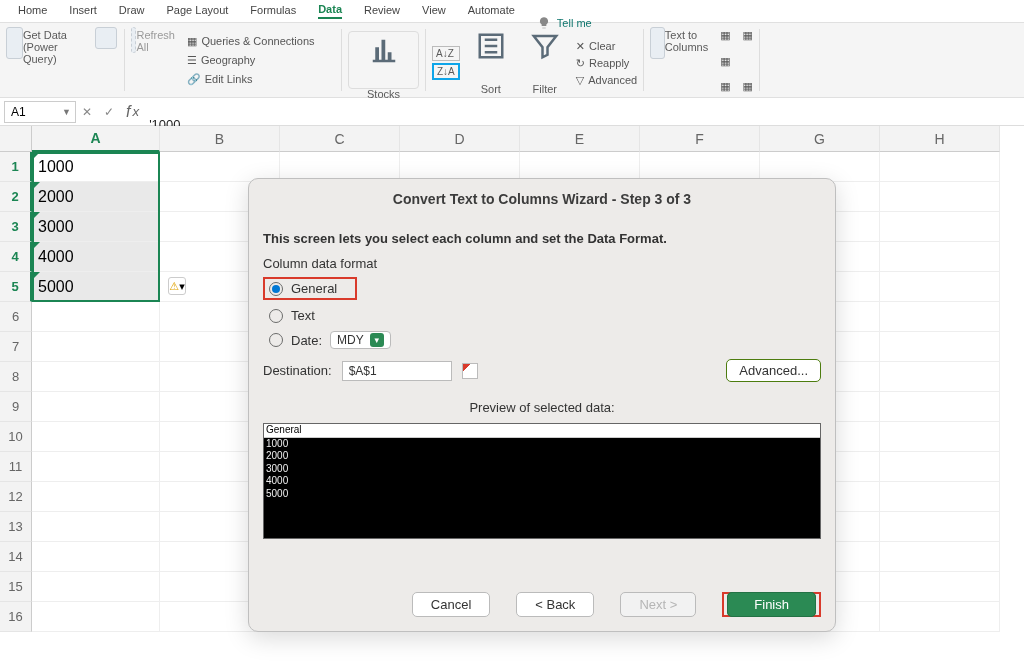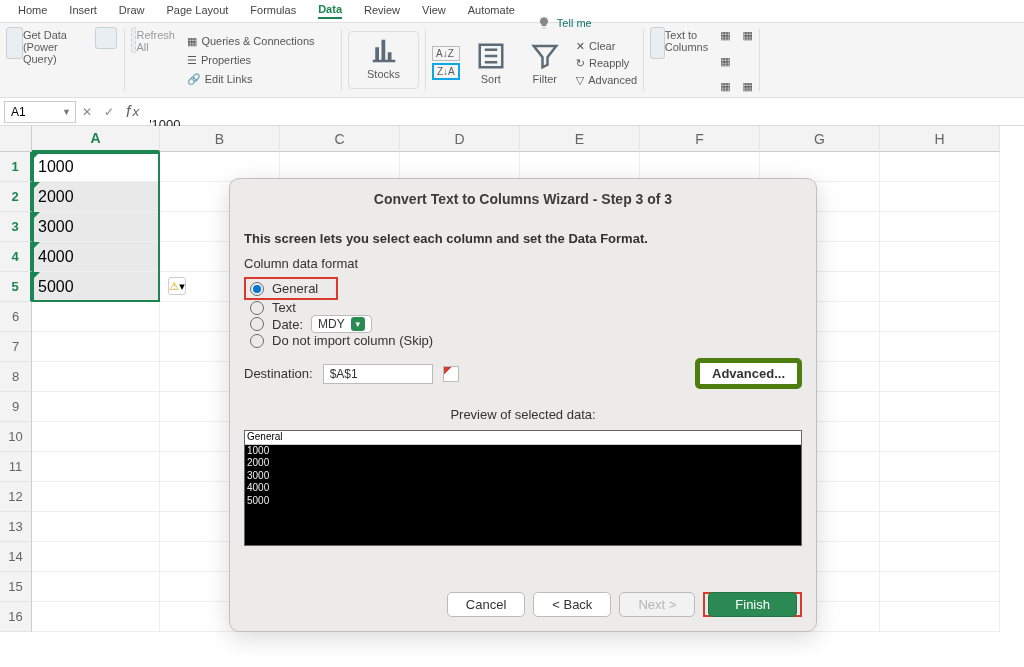--- a/index.html
+++ b/index.html
@@ -15,21 +15,21 @@
   
   .ribbon { height: 76px; background: #f5f5f5; border-top: 1px solid #e0e0e0; border-bottom: 1px solid #e0e0e0;
             display: flex; align-items: stretch; font-size: 11px; color: #5a5a5a; }
   .rg { display: flex; flex-direction: row; justify-content: space-between; padding: 4px 6px; position: relative; }
   .sep { width: 1px; background: #ddd; margin: 6px 0; }
   .rg .lbl { font-size: 11px; text-align: left; line-height: 1.1; padding-top: 2px; }
   .iconbox { width: 32px; height: 32px; background: #e9eef3; border: 1px solid #c8cfd6; border-radius: 3px; margin: 0 auto; }
   .mini { font-size: 11px; color: #555; display: flex; align-items: center; gap: 4px; white-space: nowrap; }
   .col { display: flex; flex-direction: column; gap: 3px; }
   .rowc { display: flex; align-items: center; gap: 6px; }
-  .big { display: flex; flex-direction: column; align-items: center; padding: 0 8px; }
+  .big { display: flex; flex-direction: column; align-items: center; padding: 0 8px; gap: 20px; }
   .big svg { width: 30px; height: 30px; fill: #5b6b78; }
   .light { color: #9a9a9a; }
 
   
   .fbar { height: 28px; border-bottom: 1px solid #ddd; display: flex; align-items: center; }
   .namebox { width: 72px; height: 22px; margin-left: 4px; border: 1px solid #ccc; background: #fff; font-size: 12px;
              display: flex; align-items: center; padding: 0 6px; position: relative; }
   .namebox .dd { position: absolute; right: 4px; font-size: 9px; color: #777; }
   .fbar .btn { width: 22px; text-align: center; color: #888; font-size: 12px; }
   .fx { display: flex; align-items: center; gap: 2px; font-style: italic; color: #666; padding: 0 6px; }
@@ -54,45 +54,45 @@
   .cell.selrange { background: #e9e9e9; }
   .selbox { position: absolute; border: 2px solid #1b8553; pointer-events: none; }
   .A { width: 128px; } .B { width: 120px; } .O { width: 120px; }
   .green-tri { position: absolute; top: 0; left: 0; width: 0; height: 0;
                border-top: 8px solid #1b8553; border-right: 8px solid transparent; }
   .warn { position: absolute; width: 18px; height: 18px; background: #fff; border: 1px solid #ccc; border-radius: 3px;
           display: flex; align-items: center; justify-content: center; font-size: 11px; }
   .warn span { color: #e0a200; }
 
   
-  .dlg { position: absolute; left: 229px; top: 178px; width: 588px; height: 454px;
+  .dlg { position: absolute; left: 248px; top: 178px; width: 588px; height: 454px;
          background: #edebe9; border: 1px solid #bfbfbf; border-radius: 10px; font-size: 13px; color: #333;
          box-shadow: 0 6px 24px rgba(0,0,0,0.15); }
   .dlg-title { text-align: center; font-weight: 700; font-size: 14px; padding: 12px 0 10px; color: #3c3c3c; }
   .dlg-body { padding: 0 14px; }
   .dlg .bold { font-weight: 700; margin: 14px 0 10px; }
-  .radio-row { display: flex; align-items: center; gap: 8px; margin: 0 0; padding-left: 6px; }
+  .radio-row { display: flex; align-items: center; gap: 8px; margin: 8px 0; padding-left: 6px; }
   .radio { width: 14px; height: 14px; border: 1.5px solid #6b6b6b; border-radius: 50%; display: inline-block; position: relative; }
   .radio.on::after { content: ""; position: absolute; inset: 2px; background: #0078d4; border-radius: 50%; }
   .hl { border: 2px solid #d93a2b; padding: 2px 18px 2px 4px; display: inline-flex; align-items: center; gap: 8px; }
   .dsel { background: #fff; border: 1px solid #bbb; border-radius: 4px; padding: 1px 6px; display: inline-flex;
           align-items: center; gap: 6px; font-size: 12px; }
   .dsel .car { width: 14px; height: 14px; background: #2b8a54; border-radius: 3px; display: inline-block; position: relative; }
   .dsel .car::after { content: "▾"; color: #fff; position: absolute; inset: 0; font-size: 9px; line-height: 14px; text-align: center; }
   .dest-row { display: flex; align-items: center; gap: 10px; margin-top: 10px; }
   .dest-in { background: #fff; border: 1px solid #bbb; padding: 2px 6px; width: 110px; font-size: 12px; }
   .pick { width: 16px; height: 16px; border: 1px solid #bbb; display: inline-block; background:
           linear-gradient(135deg,#d93a2b 50%, transparent 50%) top left/8px 8px no-repeat, #fff; }
-  .adv { margin-left: auto; background: #fff; border: 5px solid #4d7c0f; border-radius: 5px; padding: 3px 12px; cursor: pointer; font-weight: bold; }
+  .adv { margin-left: auto; background: #fff; border: 1px solid #4d7c0f; border-radius: 5px; padding: 3px 12px; cursor: pointer; }
   .preview-lbl { margin-top: 18px; text-align: center; }
   .preview { margin-top: 8px; height: 116px; background: #000; color: #efefef; border: 1px solid #666;
              font-family: Menlo, Consolas, monospace; font-size: 10px; line-height: 1.25; padding: 0; position: relative; }
   .preview .phead { background: #fff; color: #000; padding: 0 2px; border-bottom: 1px solid #ccc; font-weight: 400; }
   .preview .plines { padding: 0 2px; }
-  .dlg-btns { position: absolute; right: 14px; bottom: 14px; display: flex; gap: 8px; align-items: flex-end; }
+  .dlg-btns { position: absolute; right: 14px; bottom: 14px; display: flex; gap: 26px; align-items: flex-end; }
   .btn-s { background: #fff; border: 1px solid #bbb; border-radius: 5px; padding: 4px 18px; font-size: 13px; cursor: pointer; }
   .btn-s.dis { color: #b5b5b5; background: #f2f2f2; }
   .btn-p { background: #2b8a54; color: #fff; border: 1px solid #237245; border-radius: 5px; padding: 4px 26px; font-size: 13px; cursor: pointer; }
   .finish-hl { border: 2px solid #d93a2b; padding: 3px; }
 </style>
 </head>
 <body>
 
 <div class="tabs">
   <span class="tab">Home</span>
@@ -121,21 +121,21 @@
     <div class="iconbox" style="width:22px;height:22px;"></div>
     <div style="height:14px;"></div>
   </div>
   <div class="sep"></div>
   <div class="rg light" style="width:56px;">
     <div class="iconbox" style="width:26px;height:26px;border-style:dashed;"></div>
     <div class="lbl">Refresh All</div>
   </div>
   <div class="rg col light" style="justify-content:center; gap:6px; width:160px;">
     <span class="mini">▦ <span>Queries &amp; Connections</span></span>
-    <span class="mini">☰ <span>Properties</span></span>
+    <span class="mini">☰ <span>Geography</span></span>
     <span class="mini">🔗 <span>Edit Links</span></span>
   </div>
   <div class="sep"></div>
   <div class="rg rowc" style="padding:4px 10px; border:1px solid #ddd; border-radius:4px; margin:8px 6px; align-items:flex-start;">
     <div class="big">
       <svg viewBox="0 0 24 24">
           <path d="M3 21h18v-2H3v2zM5 9h3v10H5zM10 3h3v16h-3zM15 13h3v6h-3z"></path>
         </svg>
       <div class="lbl">Stocks</div>
     </div>
@@ -428,24 +428,20 @@
       <span>Text</span>
     </div>
     <div class="radio-row">
       <span class="radio"></span>
       <span>Date:</span>
       <span class="dsel">
         <span>MDY</span>
           <span class="car"></span>
       </span>
     </div>
-    <div class="radio-row">
-      <span class="radio"></span>
-      <span>Do not import column (Skip)</span>
-    </div>
 
     <div class="dest-row">
       <span>Destination:</span>
       <span class="dest-in">$A$1</span>
       <span class="pick"></span>
       <span class="adv">Advanced...</span>
     </div>
 
     <div class="preview-lbl">Preview of selected data:</div>
     <div class="preview">

